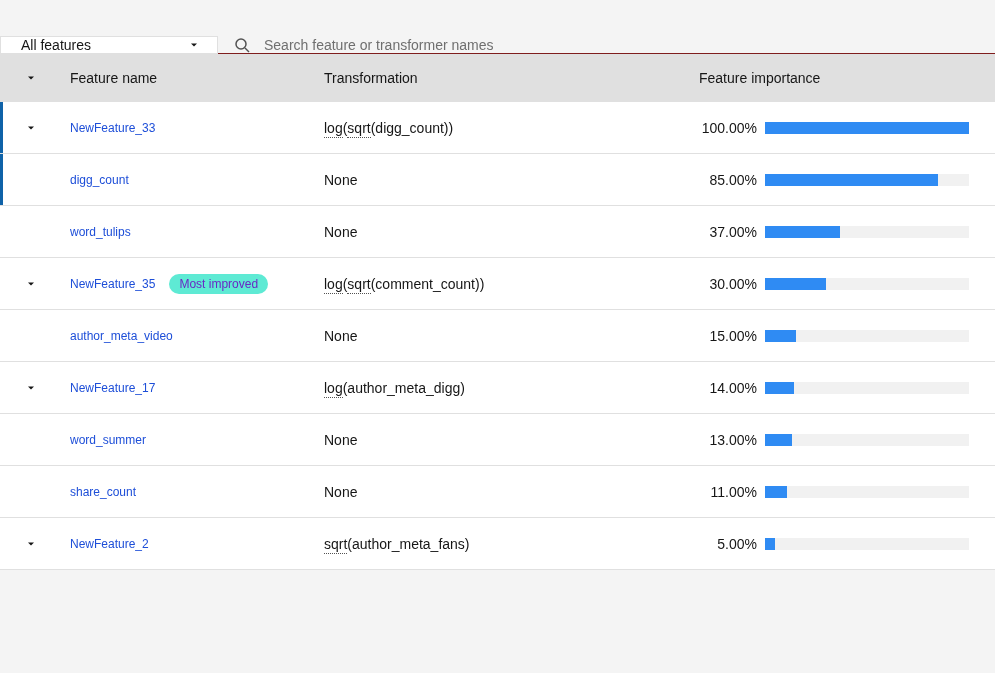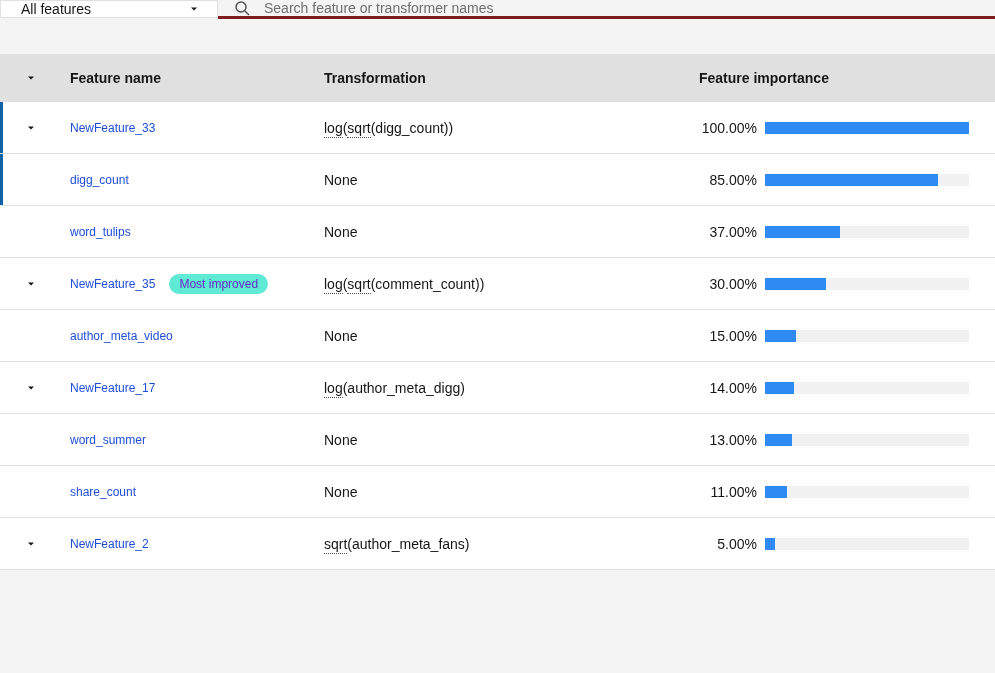--- a/index.html
+++ b/index.html
@@ -8,21 +8,21 @@
     font-size: 14px;
     color: #161616;
     background: #f4f4f4;
     width: 995px;
     height: 673px;
     overflow: hidden;
   }
 
   .top-bar {
     display: flex;
-    align-items: flex-start;
+    align-items: flex-end;
     height: 54px;
     background: #f4f4f4;
   }
   .filter-dropdown {
     width: 218px;
     background: #fff;
     border: 1px solid #e0e0e0;
     display: flex;
     align-items: center;
     justify-content: space-between;
@@ -32,40 +32,40 @@
   .filter-dropdown span.label { font-size: 14px; color: #161616; }
   .chev-down {
     width: 14px; height: 14px;
     display: inline-flex; align-items: center; justify-content: center;
   }
   .chev-down svg { width: 12px; height: 12px; fill: #161616; }
 
   .search-box {
     flex: 1;
     background: #f4f4f4;
-    border-bottom: 3px solid #7f1d1d;
+    border-bottom: 1px solid #7f1d1d;
     display: flex;
     align-items: center;
     padding: 0 16px;
     gap: 14px;
   }
   .search-icon { width: 16px; height: 16px; }
   .search-icon svg { width: 16px; height: 16px; stroke: #525252; fill: none; stroke-width: 1.5; }
   .search-box input {
     border: none; background: transparent; outline: none;
     font-size: 14px; color: #161616; width: 100%;
   }
   .search-box input::placeholder { color: #6f6f6f; }
 
   .table-header {
     display: flex;
     align-items: center;
     height: 48px;
     background: #e0e0e0;
-    font-weight: 700;
+    font-weight: 400;
     font-size: 14px;
     color: #161616;
   }
   .col-expand { width: 58px; padding-left: 24px; display: flex; align-items: center; }
   .col-name { width: 264px; padding-left: 12px; display: flex; align-items: center; gap:6px; }
   .col-trans { width: 348px; padding-left: 2px; }
   .col-imp { flex: 1; padding-left: 0; display:flex; align-items:center;margin-left:29px; }
 
   .row {
     display: flex;

